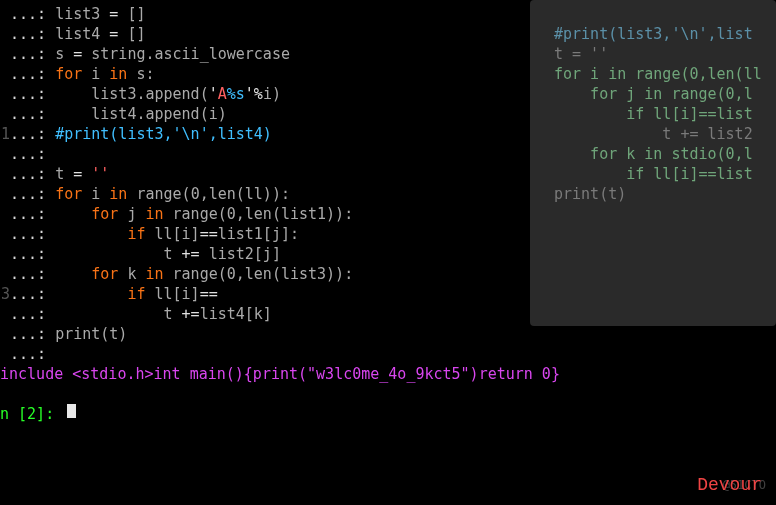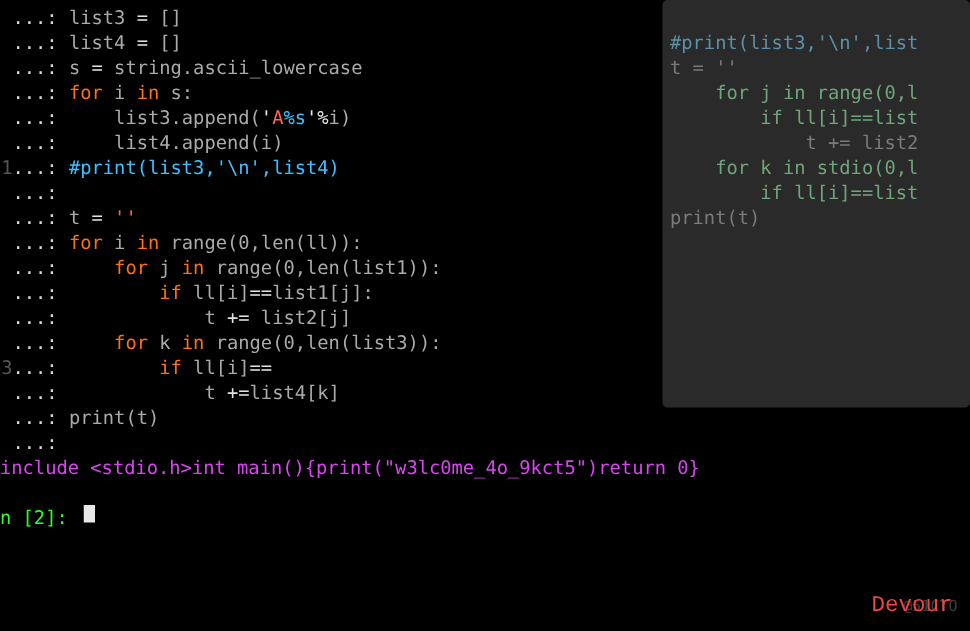--- a/index.html
+++ b/index.html
@@ -9,21 +9,21 @@
 .dim{color:#888}
 .gutter{color:#555;width:10px;display:inline-block;text-align:right;overflow:hidden}
 .prompt{color:#dadada}
 .kw{color:#f97316}
 .redlit{color:#ff6060}
 .str{color:#e8e8e8}
 .op{color:#e0e0e0}
 .comment{color:#40bfff}
 .inprompt{color:#27ff27}
 .result{color:#d946ef}
-.overlay{position:absolute;right:0;top:0;width:246px;height:326px;background:#2a2a2a;border-radius:4px;padding:4px 0 0 6px;box-sizing:border-box;overflow:hidden;color:#666}
+.overlay{position:absolute;right:0;top:0;width:246px;height:326px;background:#2a2a2a;border-radius:4px;padding:4px 0 0 24px;box-sizing:border-box;overflow:hidden;color:#666}
 .overlay .line{color:#7a7a7a}
 .overlay .ocomment{color:#5b90a8}
 .overlay .ok{color:#6fa57a}
 .cursor{display:inline-block;width:9px;height:14px;background:#e8e8e8;vertical-align:middle;margin-left:4px}
 .watermark{position:absolute;right:10px;bottom:10px;color:rgba(180,180,180,.35);font-size:12px}
 .devour{position:absolute;right:14px;bottom:10px;color:#ef4444;font-size:18px;font-family:Liberation Mono, monospace}
 </style>
 </head>
 <body>
 
@@ -49,20 +49,21 @@
     <div class="line"><span class="result">include &lt;stdio.h&gt;int main(){print("w3lc0me_4o_9kct5")return 0}</span></div>
     <div class="line">&nbsp;</div>
     <div class="line"><span class="inprompt">n [2]: </span><span class="cursor"></span></div>
   </div>
 
 <div class="overlay" id="overlay-lines">
     <div style="height: 20px;"></div>
     <div class="line ocomment">#print(list3,'\n',list</div>
     <div class="line "> </div>
     <div class="line ">t = ''</div>
+    <div class="line ok">for i in range(0,len(ll</div>
     <div class="line ok">    for j in range(0,l</div>
     <div class="line ok">        if ll[i]==list</div>
     <div class="line ">            t += list2</div>
     <div class="line ok">    for k in stdio(0,l</div>
     <div class="line ok">        if ll[i]==list</div>
     <div class="line ">print(t)</div>
   </div>
 
 <span class="watermark">@51CTO</span>
 <span class="devour">Devour</span>

